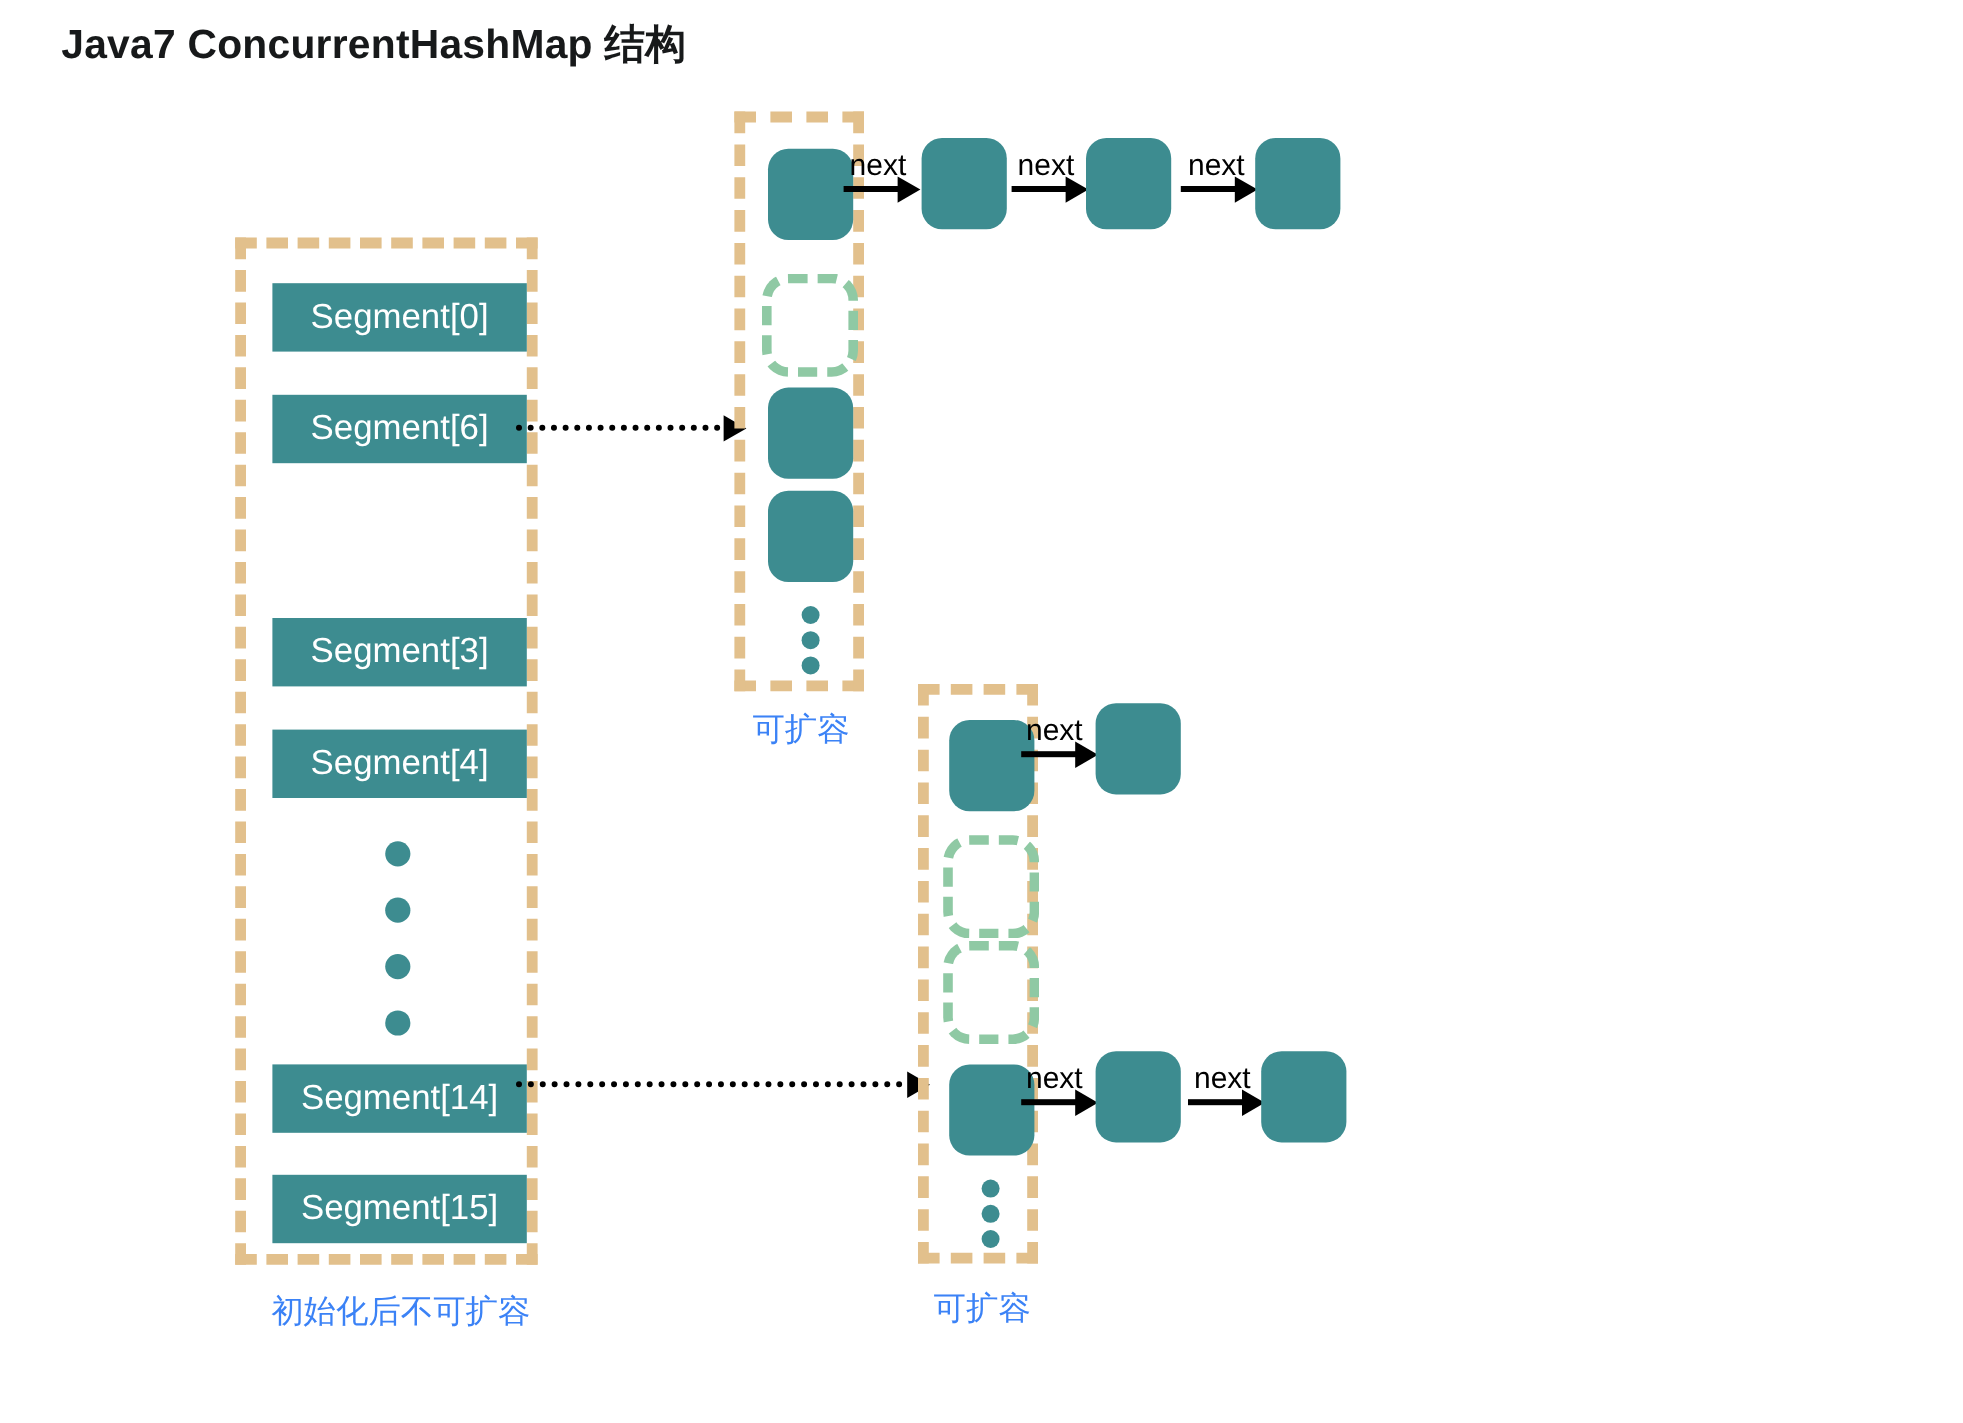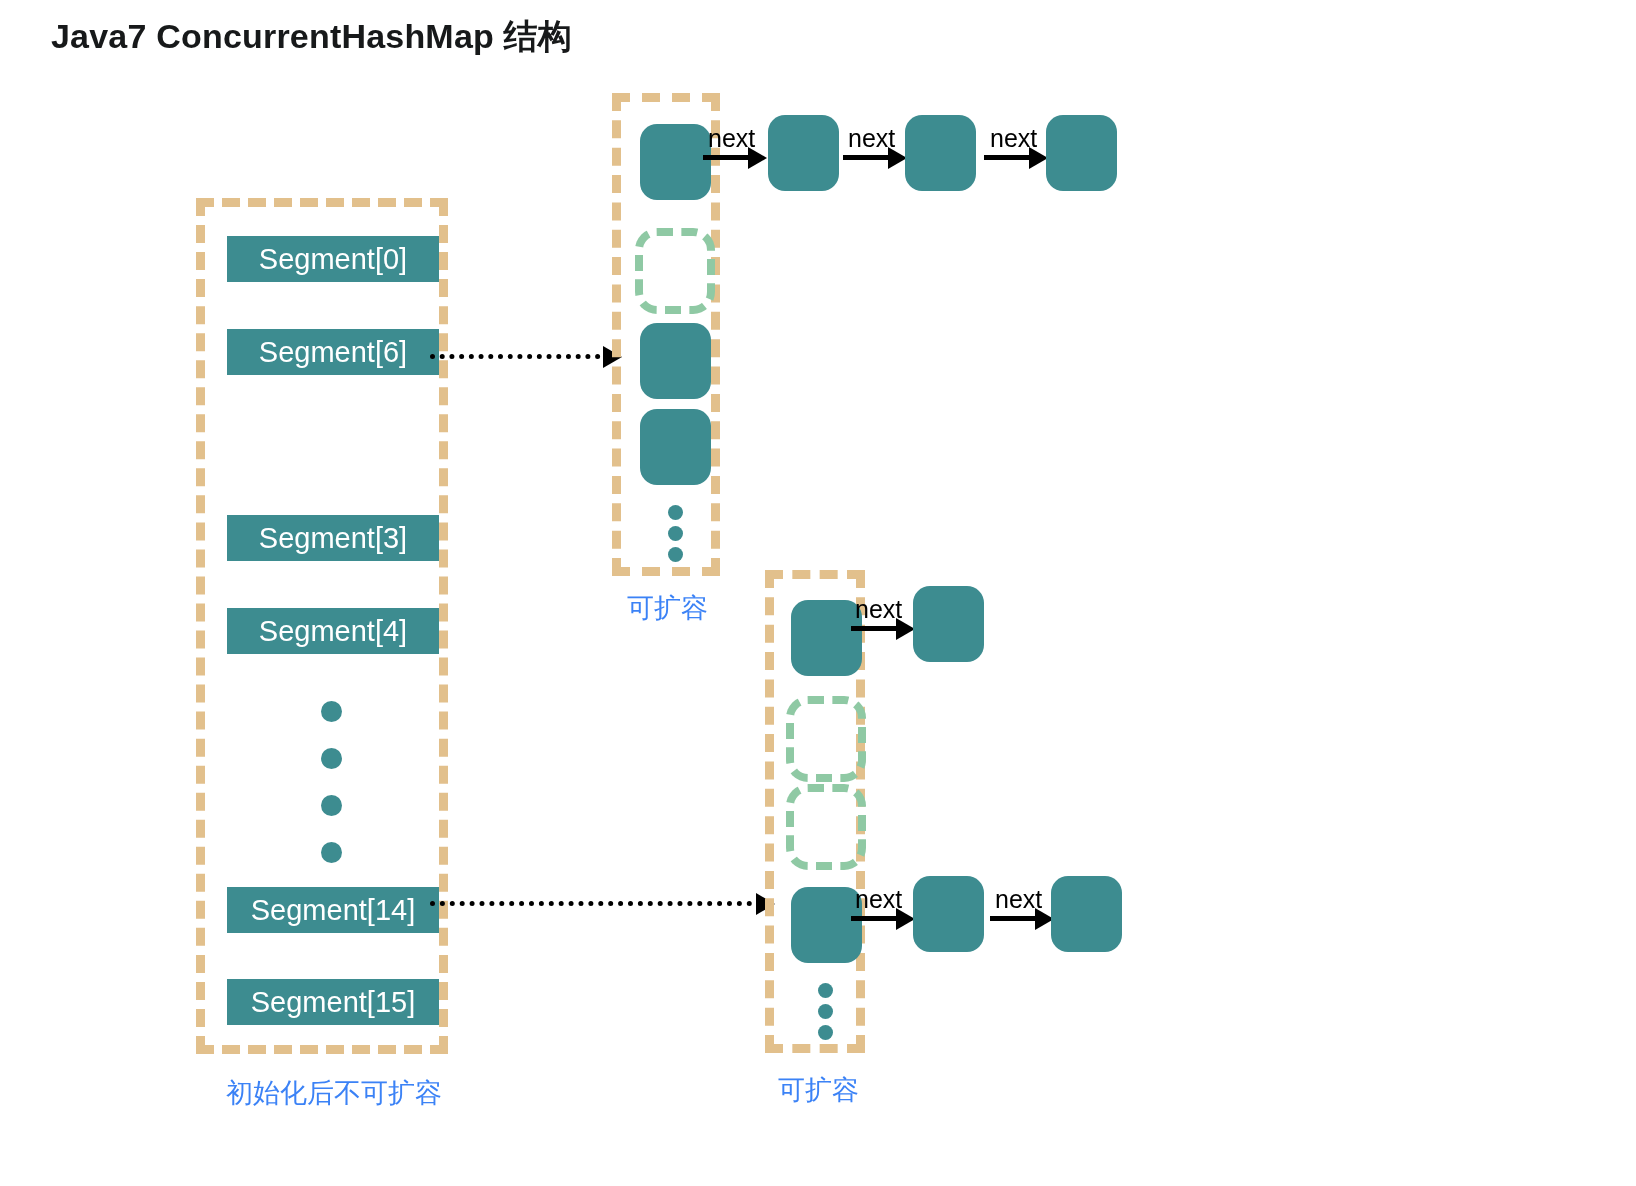--- a/index.html
+++ b/index.html
@@ -43,21 +43,21 @@
   #segment-array {
     left: 196px;
     top: 198px;
     width: 252px;
     height: 856px;
   }
   .segment-cell {
     position: absolute;
     left: 22px;
     width: 212px;
-    height: 46px;
+    height: 57px;
     background: #3d8c90;
     color: #ffffff;
     font-size: 29px;
     display: flex;
     align-items: center;
     justify-content: center;
     letter-spacing: 0px;
     white-space: nowrap;
   }
 

